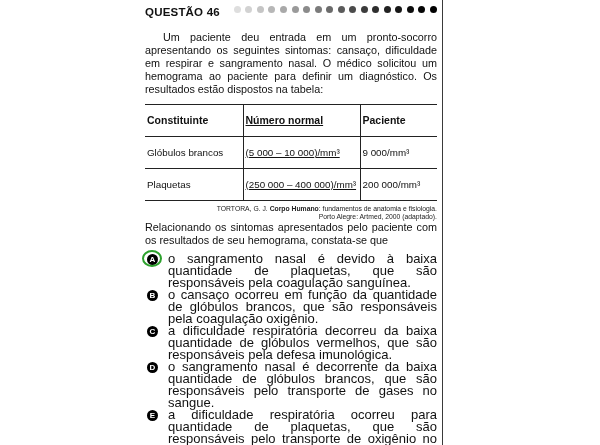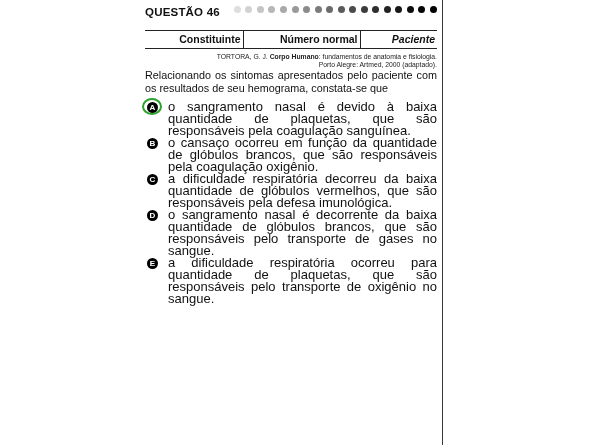--- a/index.html
+++ b/index.html
@@ -19,27 +19,27 @@
   .dot { width:7px; height:7px; border-radius:50%; flex:none; }
   .intro {
     margin-top:9px; font-size:10.8px; line-height:13px; text-align:justify; text-indent:18px;
   }
   table.results {
     border-collapse:collapse; width:100%; margin-top:8px; table-layout:fixed;
     border-top:1.5px solid #222; border-bottom:1.5px solid #222;
   }
   table.results tr + tr { border-top:1.5px solid #222; }
   table.results th, table.results td {
-    padding:3px 2px; text-align:right; vertical-align:middle; line-height:11px; font-size:9.8px;
+    padding:10px 2px; text-align:left; vertical-align:middle; line-height:11px; font-size:9.8px;
   }
   table.results th { font-size:10.5px; font-weight:bold; }
   table.results th:nth-child(2), table.results td:nth-child(2) {
-    border-left:1.5px solid #222; border-right:1.5px solid #222; white-space:nowrap;
+    border-left:1.5px solid #222; border-right:1.5px solid #222; white-space:nowrap;text-decoration:underline;
   }
-  table.results td:nth-child(3), table.results th:nth-child(3) { white-space:nowrap;font-style:italic; }
+  table.results td:nth-child(3), table.results th:nth-child(3) { white-space:nowrap; }
   col.c1 { width:98px; } col.c2 { width:117px; } col.c3 { width:77px; }
   .citation {
     margin-top:4px; text-align:right; font-size:6.8px; line-height:8px; color:#222;
   }
   .citation .book-title { font-weight:bold; }
   .stem { font-size:10.8px; line-height:13px; text-align:justify; }
   .options { margin-top:6px; }
   .option { display:flex; align-items:flex-start; }
   .badge-col { width:23px; flex:none; position:relative; padding-top:1px; }
   .badge {
@@ -77,32 +77,43 @@
         <span class="dot" style="background: rgb(60, 60, 60);"></span>
         <span class="dot" style="background: rgb(46, 46, 46);"></span>
         <span class="dot" style="background: rgb(34, 34, 34);"></span>
         <span class="dot" style="background: rgb(23, 23, 23);"></span>
         <span class="dot" style="background: rgb(13, 13, 13);"></span>
         <span class="dot" style="background: rgb(5, 5, 5);"></span>
         <span class="dot" style="background: rgb(0, 0, 0);"></span>
       </span>
   </div>
 
+  <p class="intro">Um paciente deu entrada em um pronto-socorro apresentando os seguintes sintomas: cansaço, dificuldade em respirar e sangramento nasal. O médico solicitou um hemograma ao paciente para definir um diagnóstico. Os resultados estão dispostos na tabela:</p>
 
   <table class="results">
     <colgroup>
         <col class="c1">
         <col class="c2">
         <col class="c3">
       </colgroup>
     <tbody>
       <tr>
         <th>Constituinte</th>
         <th>Número normal</th>
         <th>Paciente</th>
+      </tr>
+      <tr>
+        <td>Glóbulos brancos</td>
+        <td>(5 000 – 10 000)/mm³</td>
+        <td>9 000/mm³</td>
+      </tr>
+      <tr>
+        <td>Plaquetas</td>
+        <td>(250 000 – 400 000)/mm³</td>
+        <td>200 000/mm³</td>
       </tr>
     </tbody>
   </table>
 
   <div class="citation">
     <div><span>TORTORA, G. J. </span><span class="book-title">Corpo Humano</span><span>: fundamentos de anatomia e fisiologia.</span></div>
     <div>Porto Alegre: Artmed, 2000 (adaptado).</div>
   </div>
 
   <p class="stem">Relacionando os sintomas apresentados pelo paciente com os resultados de seu hemograma, constata-se que</p>

